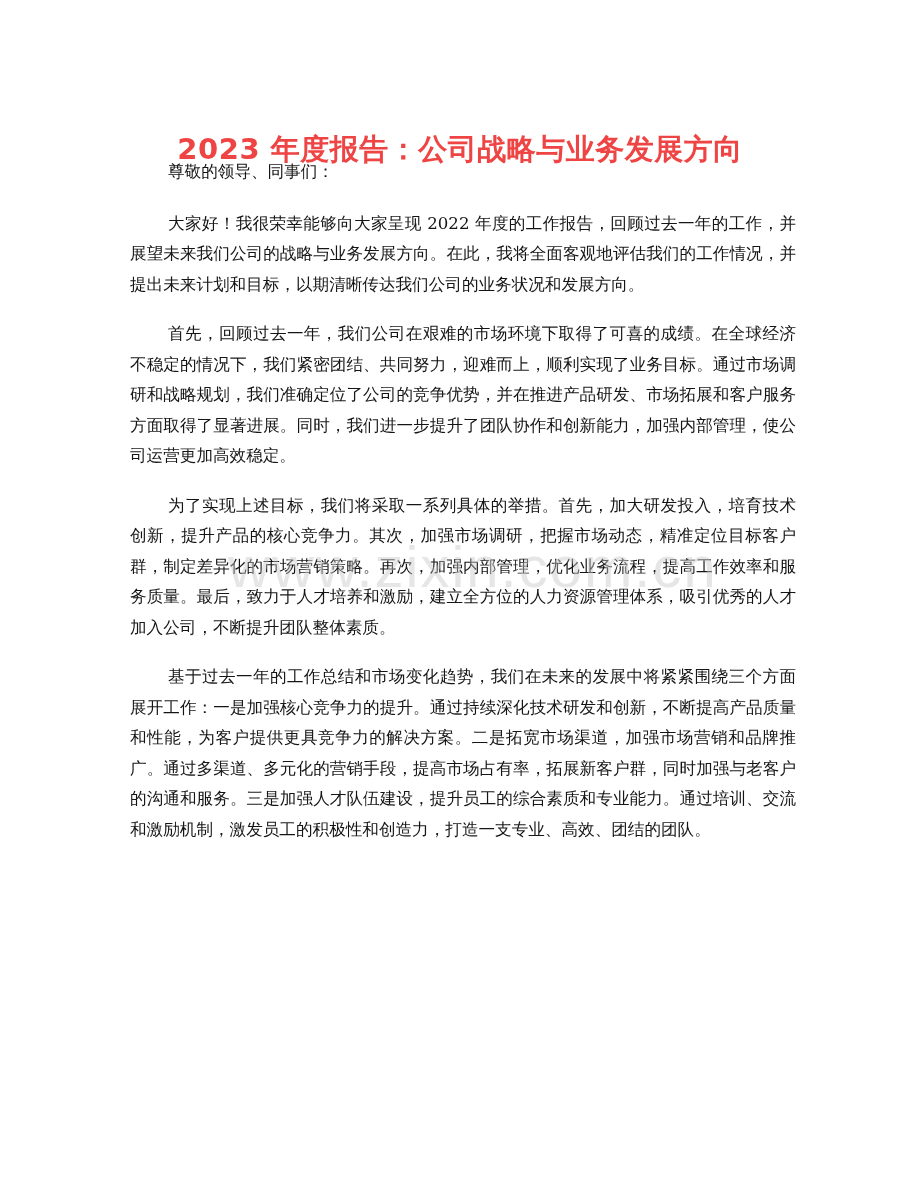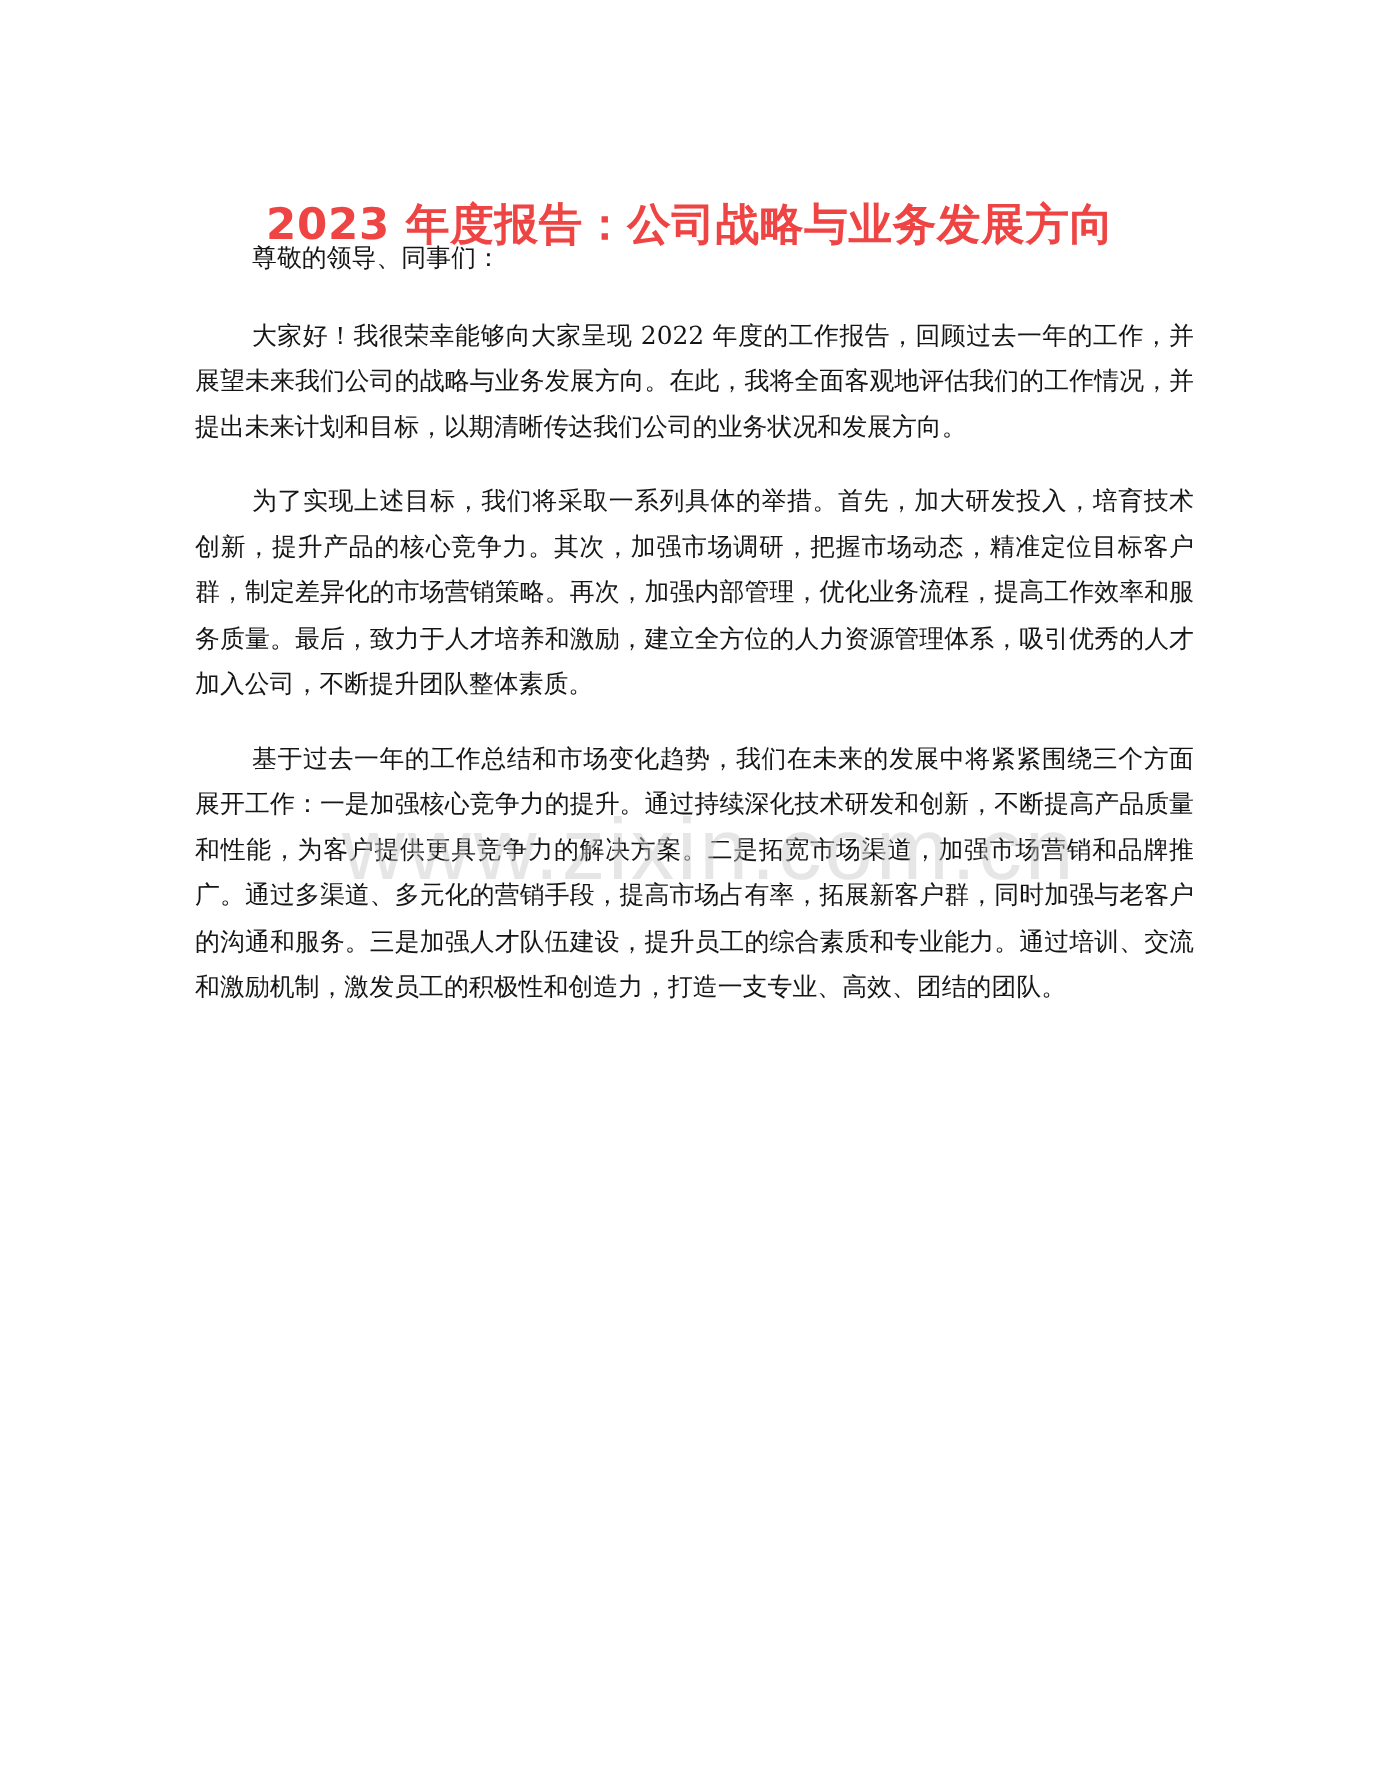--- a/index.html
+++ b/index.html
@@ -72,19 +72,20 @@
 </head>
 <body>
 
 <div class="page">
 
   <h1 class="title">2023 年度报告：公司战略与业务发展方向</h1>
 
   <div class="body-text">
     <p class="para salutation">尊敬的领导、同事们：</p>
     <p class="para">大家好！我很荣幸能够向大家呈现 2022 年度的工作报告，回顾过去一年的工作，并展望未来我们公司的战略与业务发展方向。在此，我将全面客观地评估我们的工作情况，并提出未来计划和目标，以期清晰传达我们公司的业务状况和发展方向。</p>
+    <p class="para">首先，回顾过去一年，我们公司在艰难的市场环境下取得了可喜的成绩。在全球经济不稳定的情况下，我们紧密团结、共同努力，迎难而上，顺利实现了业务目标。通过市场调研和战略规划，我们准确定位了公司的竞争优势，并在推进产品研发、市场拓展和客户服务方面取得了显著进展。同时，我们进一步提升了团队协作和创新能力，加强内部管理，使公司运营更加高效稳定。</p>
     <p class="para">为了实现上述目标，我们将采取一系列具体的举措。首先，加大研发投入，培育技术创新，提升产品的核心竞争力。其次，加强市场调研，把握市场动态，精准定位目标客户群，制定差异化的市场营销策略。再次，加强内部管理，优化业务流程，提高工作效率和服务质量。最后，致力于人才培养和激励，建立全方位的人力资源管理体系，吸引优秀的人才加入公司，不断提升团队整体素质。</p>
     <p class="para">基于过去一年的工作总结和市场变化趋势，我们在未来的发展中将紧紧围绕三个方面展开工作：一是加强核心竞争力的提升。通过持续深化技术研发和创新，不断提高产品质量和性能，为客户提供更具竞争力的解决方案。二是拓宽市场渠道，加强市场营销和品牌推广。通过多渠道、多元化的营销手段，提高市场占有率，拓展新客户群，同时加强与老客户的沟通和服务。三是加强人才队伍建设，提升员工的综合素质和专业能力。通过培训、交流和激励机制，激发员工的积极性和创造力，打造一支专业、高效、团结的团队。</p>
   </div>
 
   <div class="watermark">www.zixin.com.cn</div>
 
 </div>
 
 </body></html>

